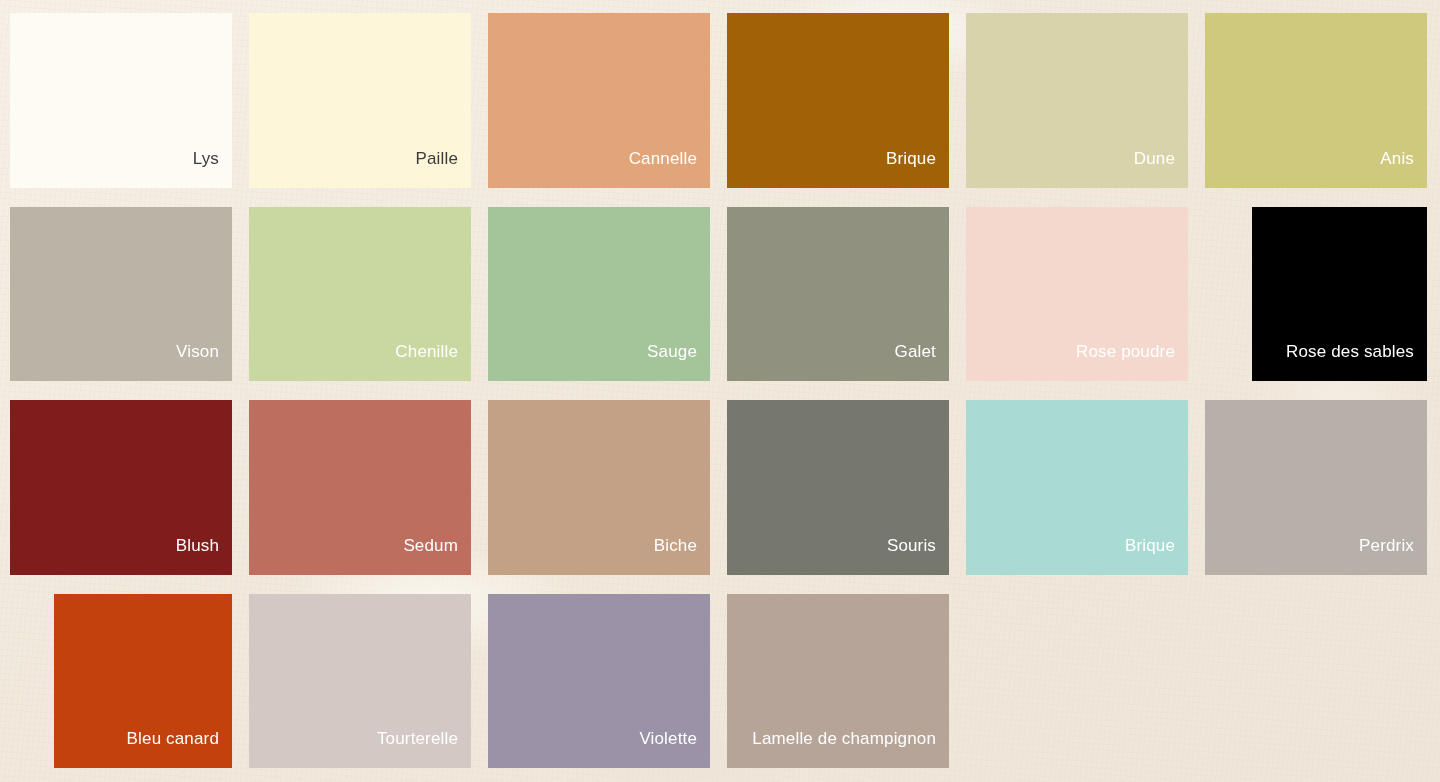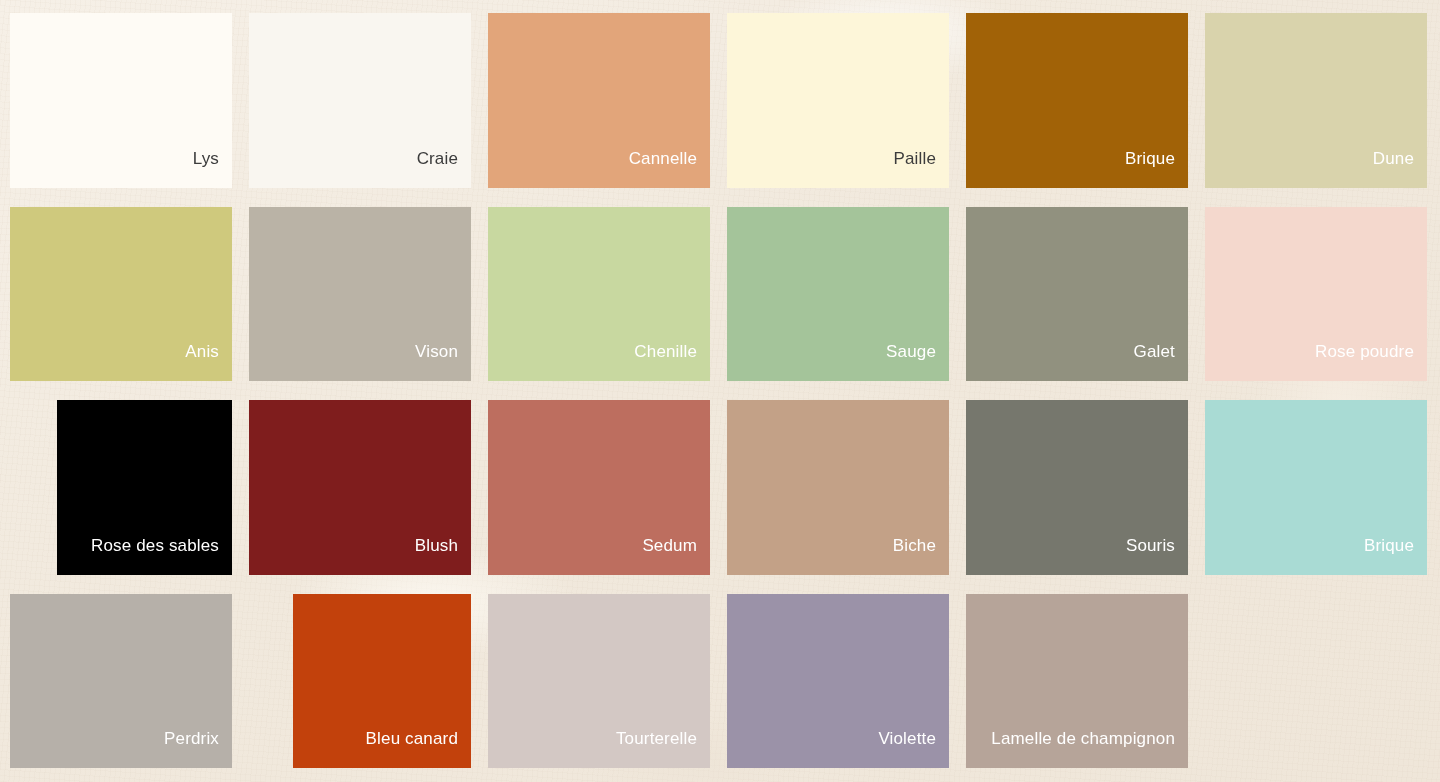--- a/index.html
+++ b/index.html
@@ -73,28 +73,25 @@
 </style>
 </head>
 <body>
 
 <div id="paper-texture"></div>
 
 <div id="palette-grid">
     <div class="swatch dark-text" style="background-color: rgb(254, 251, 245);">
       <div class="swatch-label">Lys</div>
     </div>
-    <div class="swatch dark-text" style="background-color: rgb(249, 246, 240);">
-      <div class="swatch-label">Craie</div>
+    <div class="swatch dark-text" style="background-color: rgb(253, 246, 217);">
+      <div class="swatch-label">Paille</div>
     </div>
     <div class="swatch light-text" style="background-color: rgb(226, 165, 122);">
       <div class="swatch-label">Cannelle</div>
-    </div>
-    <div class="swatch dark-text" style="background-color: rgb(253, 246, 217);">
-      <div class="swatch-label">Paille</div>
     </div>
     <div class="swatch light-text" style="background-color: #a16207;">
       <div class="swatch-label">Brique</div>
     </div>
     <div class="swatch light-text" style="background-color: rgb(217, 211, 172);">
       <div class="swatch-label">Dune</div>
     </div>
     <div class="swatch light-text" style="background-color: rgb(207, 201, 125);">
       <div class="swatch-label">Anis</div>
     </div>

